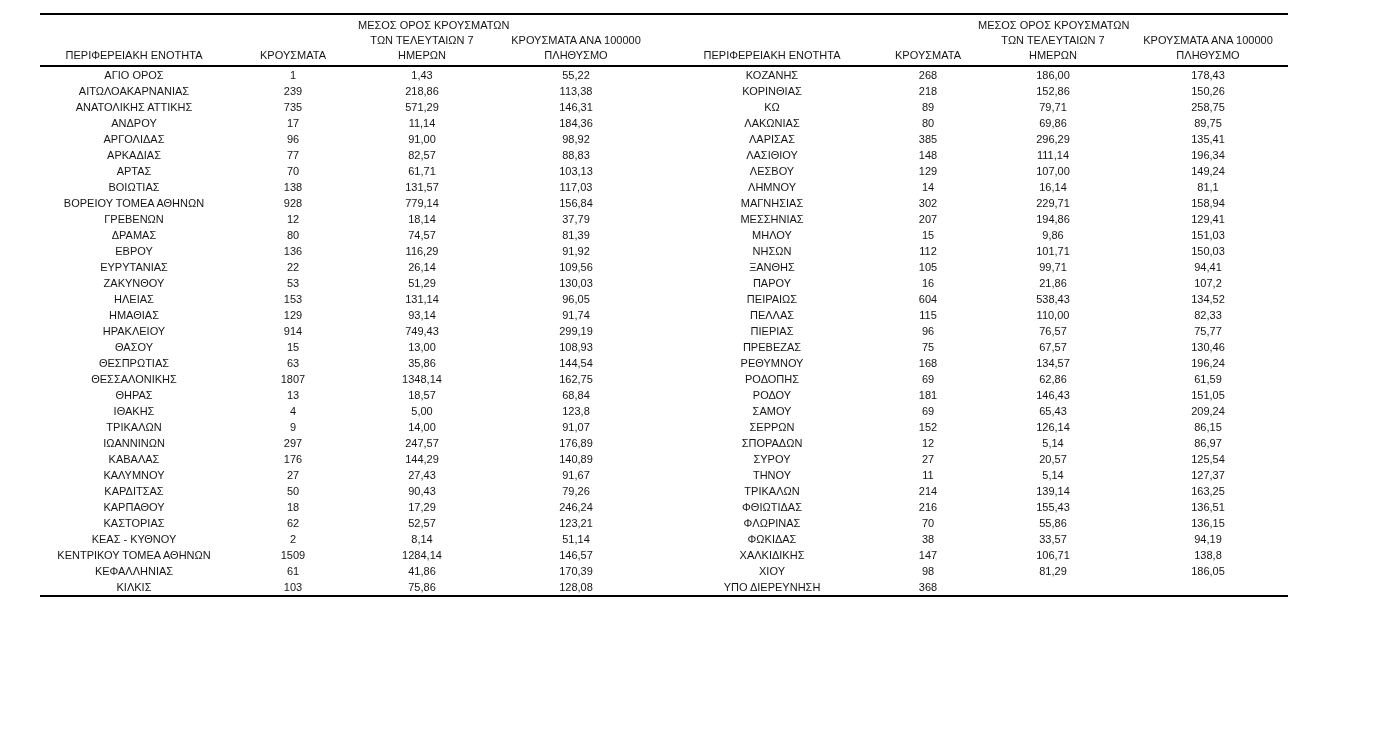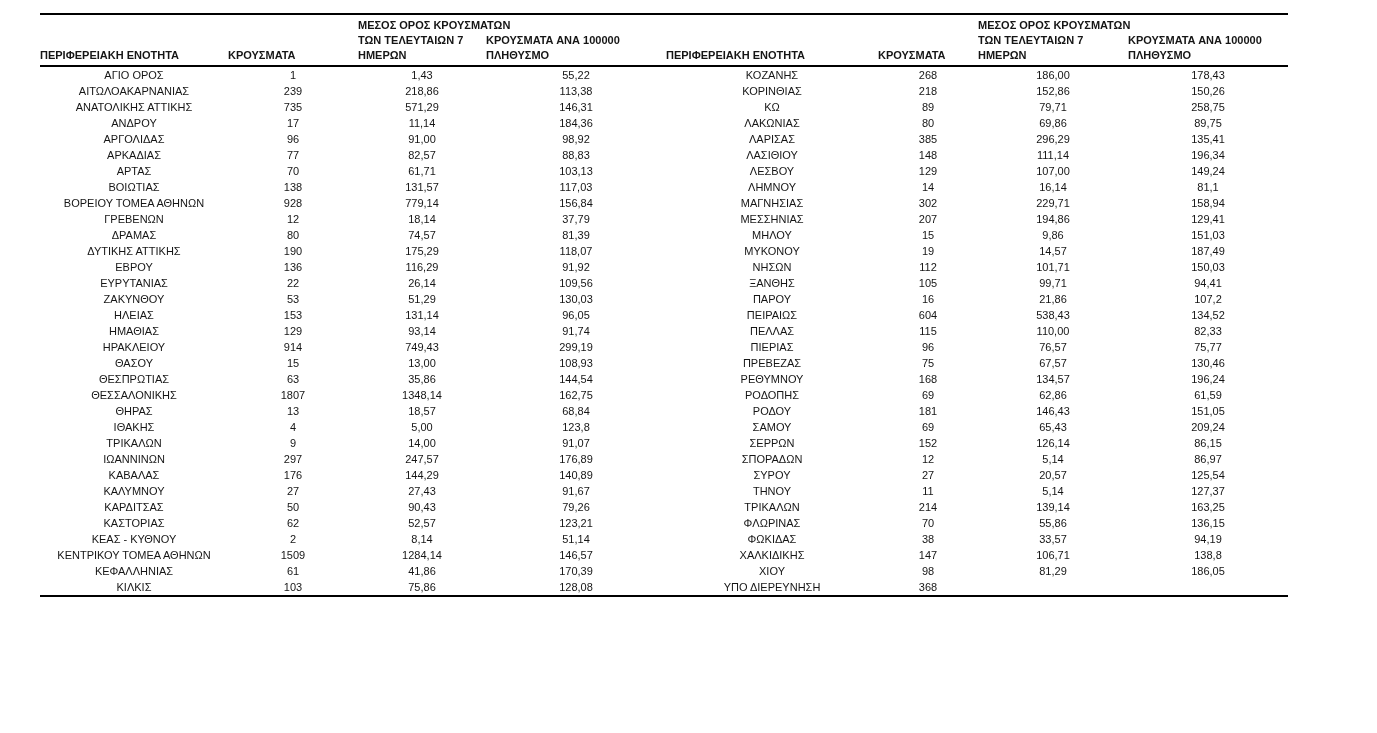--- a/index.html
+++ b/index.html
@@ -26,23 +26,23 @@
     font-family: "Liberation Sans", sans-serif;
     font-size: 11px;
     color: #151515;
     border-top: 2px solid #000;
     border-bottom: 2px solid #000;
   }
   table.cases thead {
     border-bottom: 2px solid #000;
   }
   table.cases th {
-    font-weight: bold;
+    font-weight: normal;
     vertical-align: bottom;
-    text-align: left;
+    text-align: center;
     padding: 3px 0 2px 0;
     white-space: nowrap;
     overflow: visible;
   }
   table.cases th div {
     line-height: 15px;
   }
   table.cases td {
     text-align: center;
     height: 16px;
@@ -207,30 +207,20 @@
             <td>ΔΡΑΜΑΣ</td>
             <td>80</td>
             <td>74,57</td>
             <td>81,39</td>
             <td>ΜΗΛΟΥ</td>
             <td>15</td>
             <td>9,86</td>
             <td>151,03</td>
           </tr>
           <tr>
-            <td>ΔΥΤΙΚΗΣ ΑΤΤΙΚΗΣ</td>
-            <td>190</td>
-            <td>175,29</td>
-            <td>118,07</td>
-            <td>ΜΥΚΟΝΟΥ</td>
-            <td>19</td>
-            <td>14,57</td>
-            <td>187,49</td>
-          </tr>
-          <tr>
             <td>ΕΒΡΟΥ</td>
             <td>136</td>
             <td>116,29</td>
             <td>91,92</td>
             <td>ΝΗΣΩΝ</td>
             <td>112</td>
             <td>101,71</td>
             <td>150,03</td>
           </tr>
           <tr>
@@ -377,20 +367,30 @@
             <td>ΚΑΡΔΙΤΣΑΣ</td>
             <td>50</td>
             <td>90,43</td>
             <td>79,26</td>
             <td>ΤΡΙΚΑΛΩΝ</td>
             <td>214</td>
             <td>139,14</td>
             <td>163,25</td>
           </tr>
           <tr>
+            <td>ΚΑΡΠΑΘΟΥ</td>
+            <td>18</td>
+            <td>17,29</td>
+            <td>246,24</td>
+            <td>ΦΘΙΩΤΙΔΑΣ</td>
+            <td>216</td>
+            <td>155,43</td>
+            <td>136,51</td>
+          </tr>
+          <tr>
             <td>ΚΑΣΤΟΡΙΑΣ</td>
             <td>62</td>
             <td>52,57</td>
             <td>123,21</td>
             <td>ΦΛΩΡΙΝΑΣ</td>
             <td>70</td>
             <td>55,86</td>
             <td>136,15</td>
           </tr>
           <tr>

